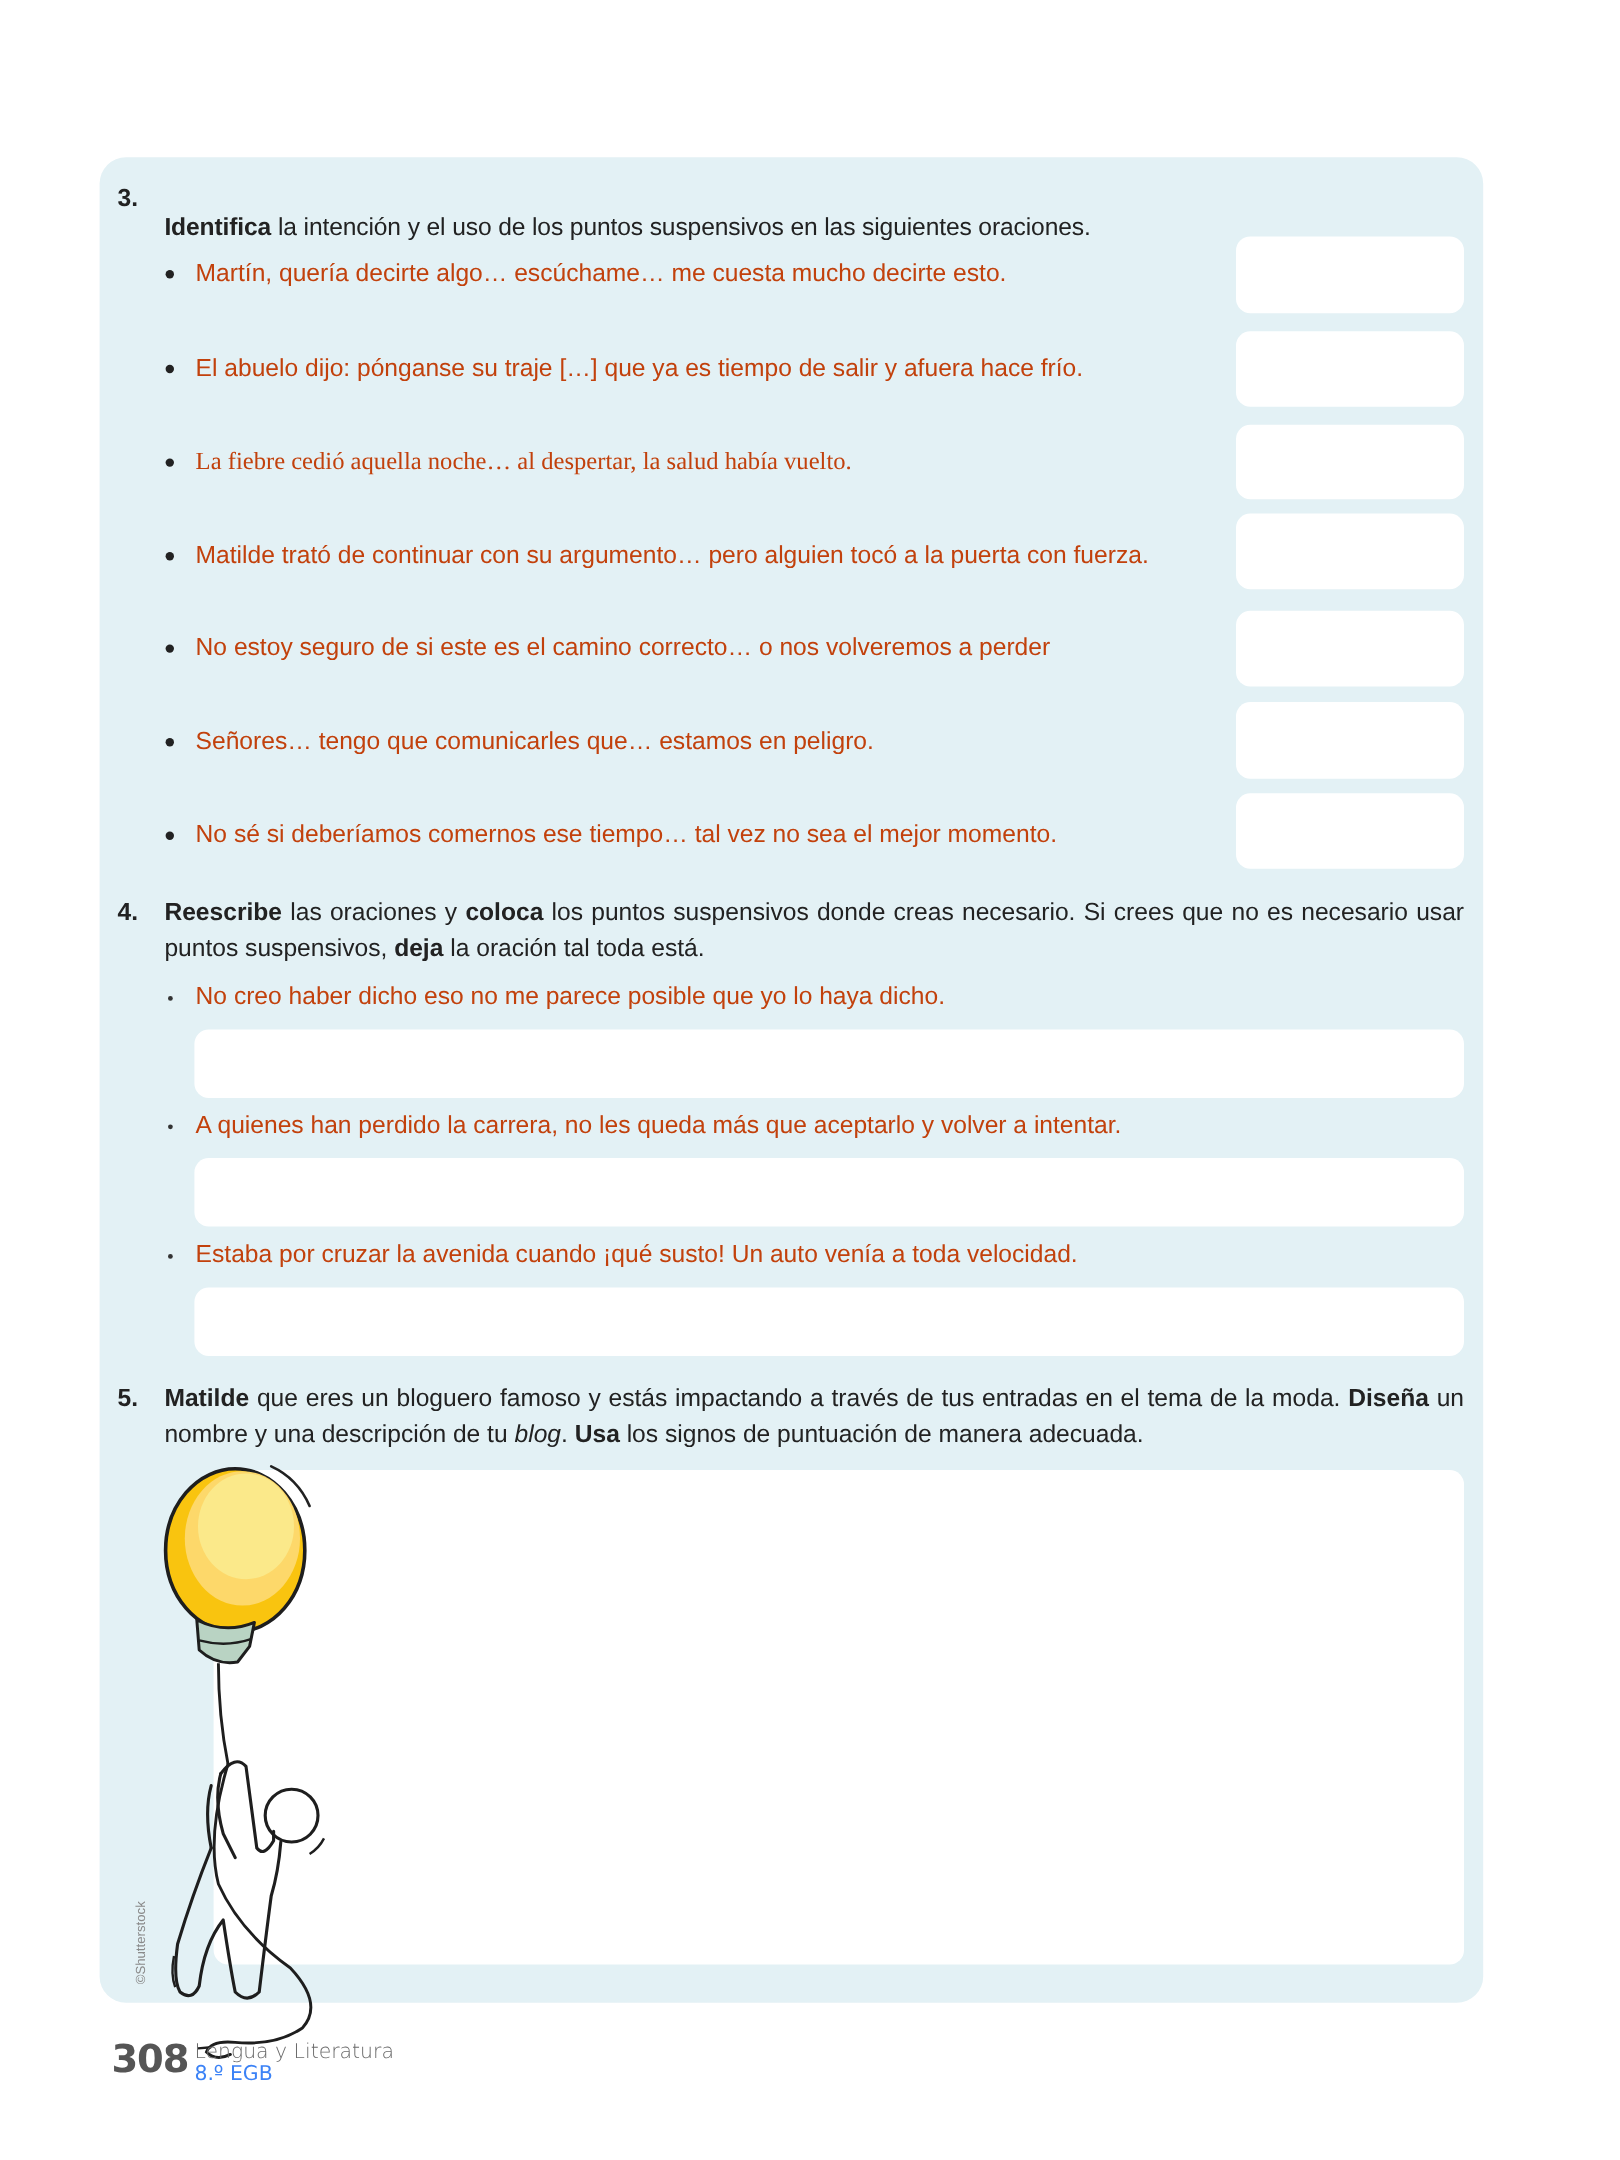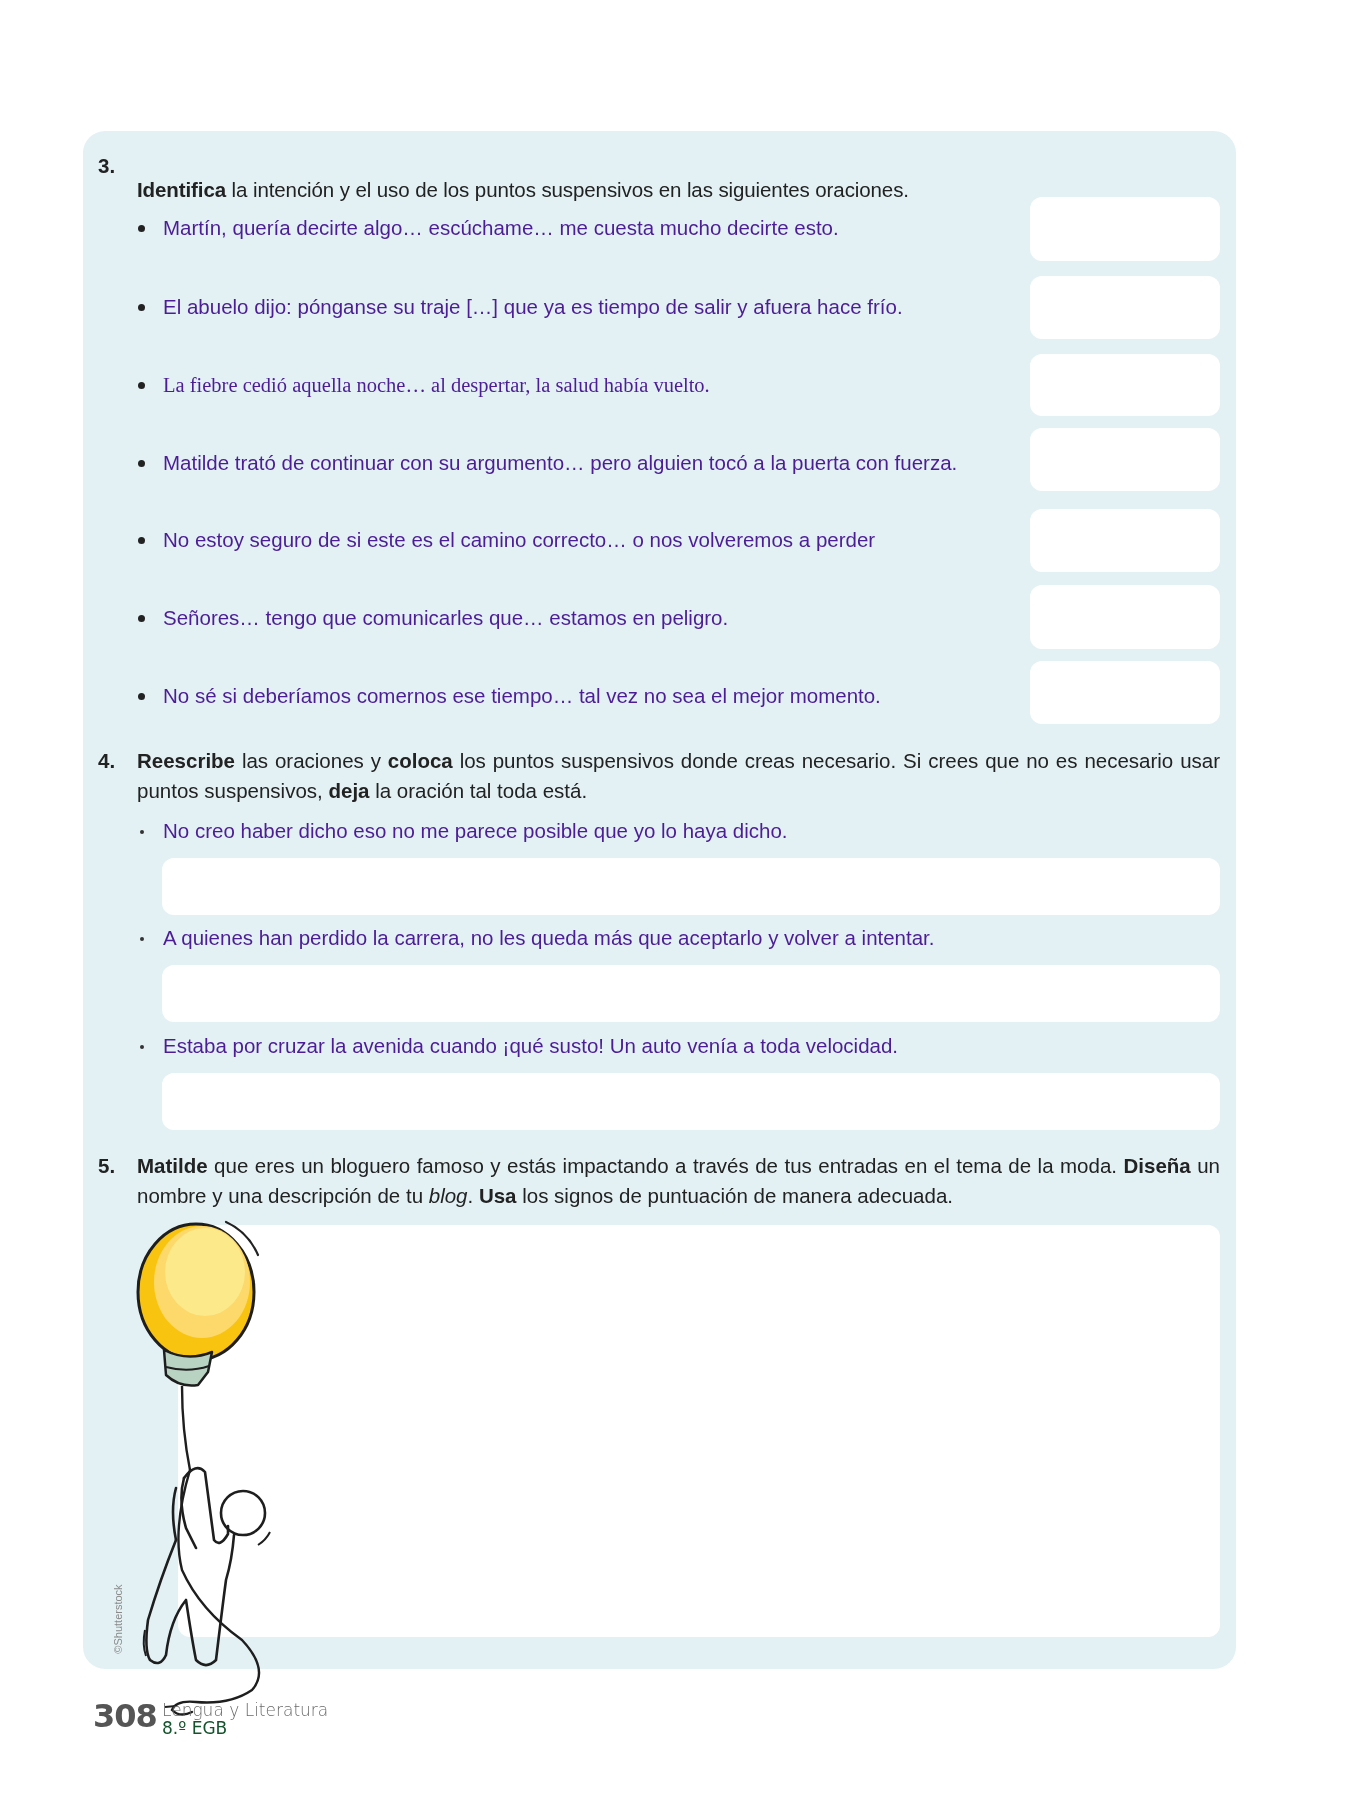--- a/index.html
+++ b/index.html
@@ -20,36 +20,36 @@
   .qtext { position: absolute; font-size: 20.5px; line-height: 30px; font-family: "Liberation Sans", sans-serif; text-align: justify; text-align-last: left; }
   .qtext b { font-weight: bold; }
   .bullet-dot {
     position: absolute; width: 7px; height: 7px; border-radius: 50%; background: #222;
   }
   .bullet-small {
     position: absolute; width: 4px; height: 4px; border-radius: 50%; background: #333;
   }
   .btext {
     position: absolute; font-size: 20.5px; line-height: 30px; white-space: nowrap;
-    font-family: "Liberation Sans", sans-serif; color: #4c1d95; text-align: center;
+    font-family: "Liberation Sans", sans-serif; color: #c2410c; text-align: center;
   }
   .answer-box {
     position: absolute; background: #ffffff; border-radius: 12px;
   }
   .answer-box.big { border-radius: 12px; }
   .footer-num {
     position: absolute; left: 93px; top: 1698px; font-size: 32px; font-weight: bold;
     color: #555555; font-family: "DejaVu Sans", sans-serif; letter-spacing: -1px; line-height: 36px;
   }
   .footer-subject {
     position: absolute; left: 162px; top: 1701px; font-size: 17px; color: #6b6b6b;
     line-height: 18px; font-family: "DejaVu Sans", sans-serif; font-weight: 300;
   }
   .footer-grade {
-    position: absolute; left: 162px; top: 1719px; font-size: 17px; color: #14532d;
+    position: absolute; left: 162px; top: 1719px; font-size: 17px; color: #3b82f6;
     line-height: 18px; font-family: "DejaVu Sans", sans-serif;
   }
   .credit {
     position: absolute; left: 64px; top: 1612px; width: 110px; height: 14px;
     font-size: 11px; color: #8a8a8a; transform: rotate(-90deg); transform-origin: center center;
     font-family: "Liberation Sans", sans-serif; white-space: nowrap; text-align: center;
   }
   svg.illustration { position: absolute; left: 0; top: 0; pointer-events: none; }
 </style>
 </head>

